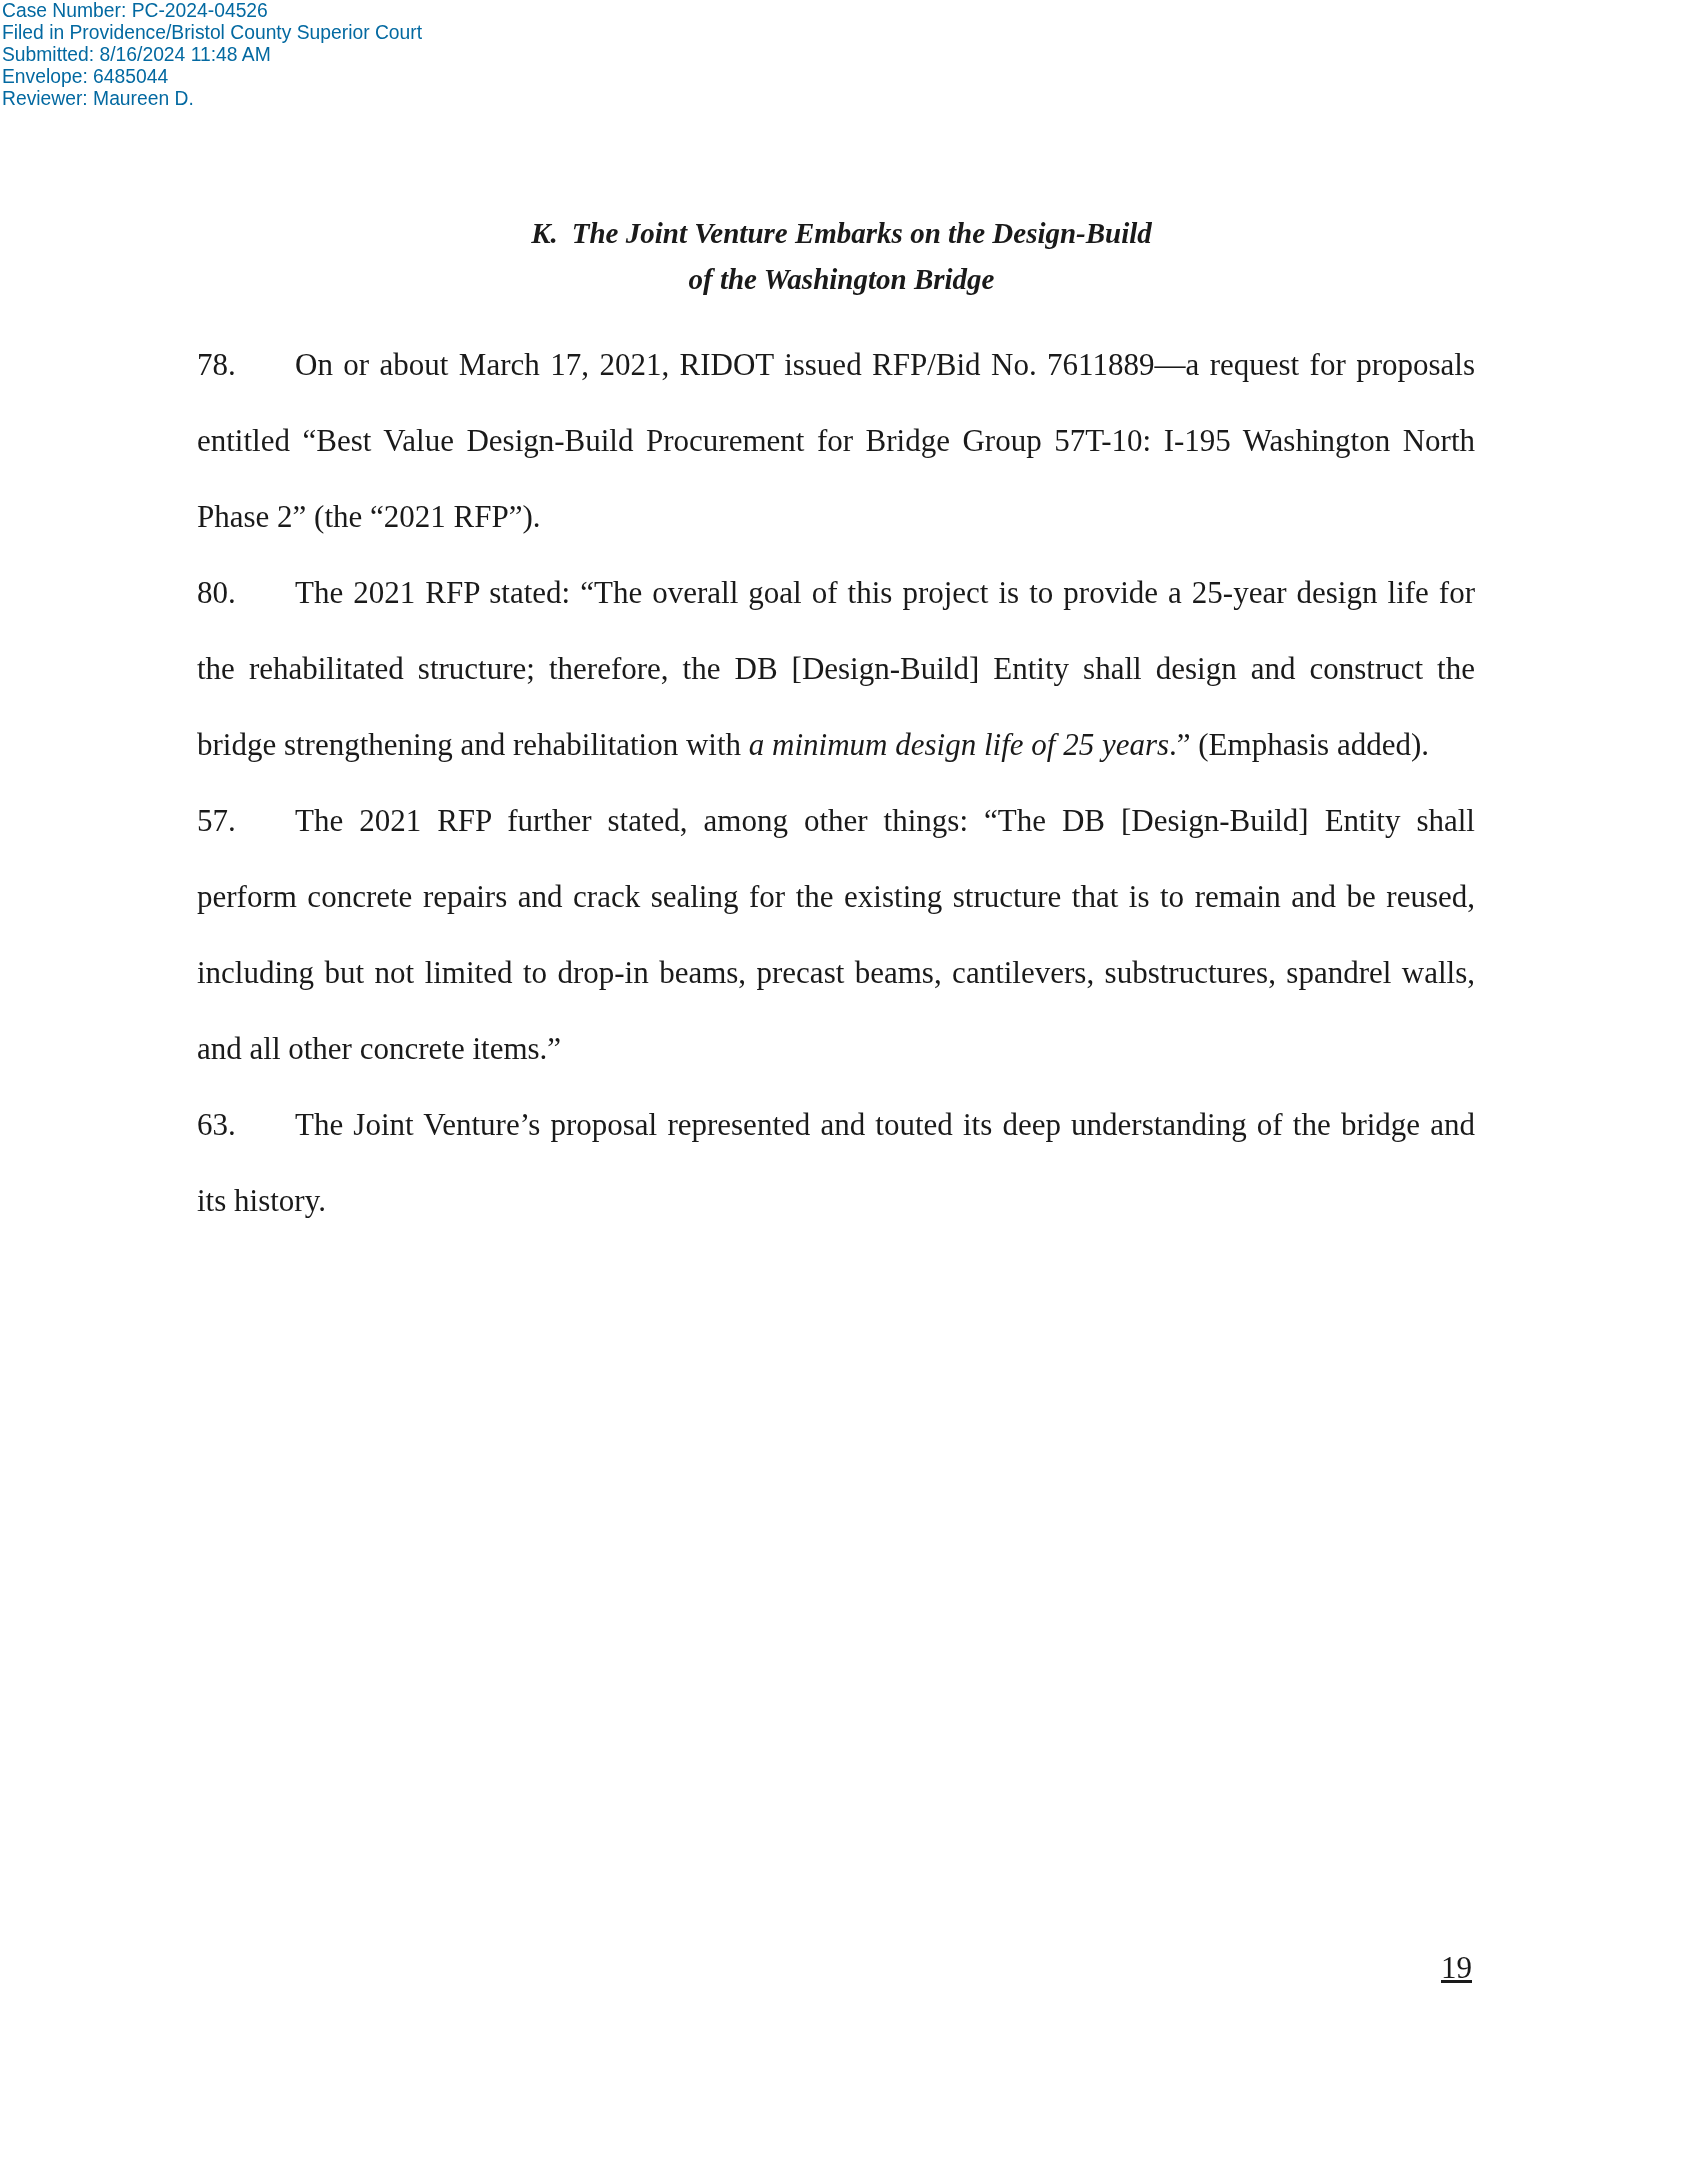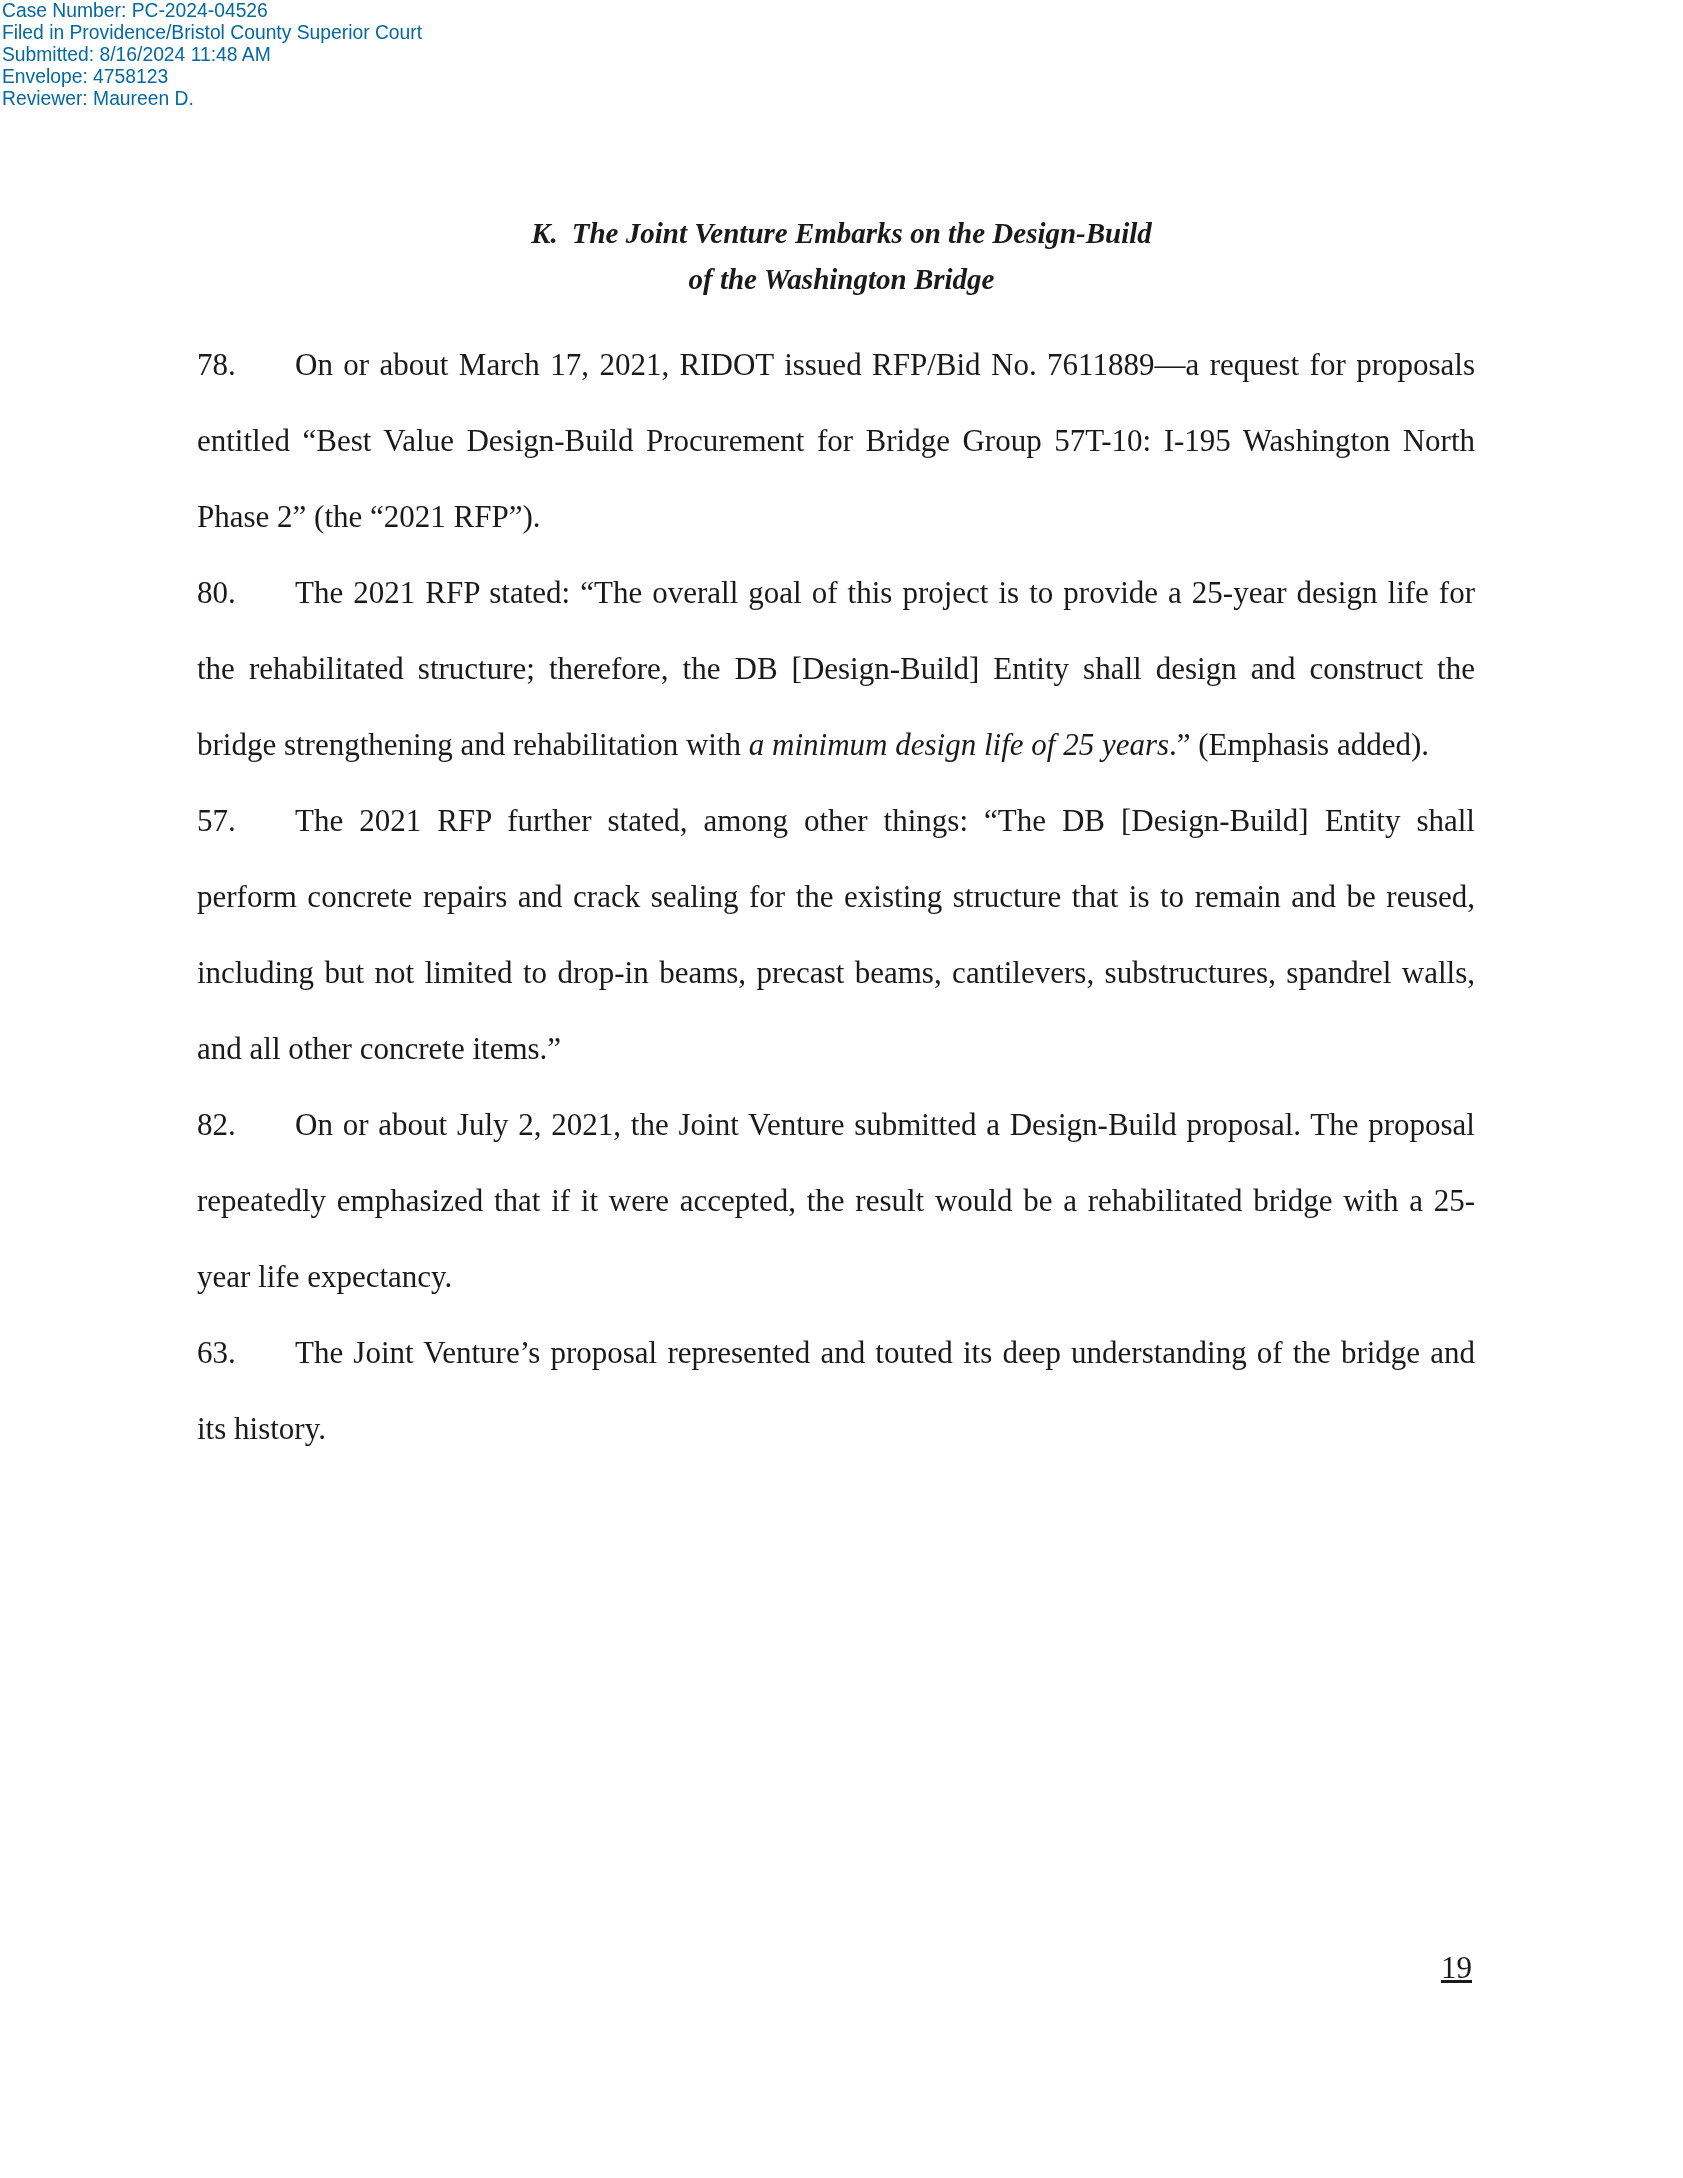--- a/index.html
+++ b/index.html
@@ -32,31 +32,30 @@
       font-family: "Liberation Serif", serif; font-size: 31px; color: #1a1a1a; text-decoration: underline;
     }
   </style>
 </head>
 <body>
 
 <div class="filing-stamp">
   <div>Case Number: PC-2024-04526</div>
   <div>Filed in Providence/Bristol County Superior Court</div>
   <div>Submitted: 8/16/2024 11:48 AM</div>
-  <div>Envelope: 4758123</div>
+  <div>Envelope: 6485044</div>
   <div>Reviewer: Maureen D.</div>
 </div>
 
 <div class="section-heading">
   <div><span class="letter">K.</span><span>The Joint Venture Embarks on the Design-Build</span></div>
   <div>of the Washington Bridge</div>
 </div>
 
 <div class="body-text">
   <p class="para"><span class="num">78.</span><span>On or about March 17, 2021, RIDOT issued RFP/Bid No. 7611889—a request for proposals entitled “Best Value Design-Build Procurement for Bridge Group 57T-10: I-195 Washington North Phase 2” (the “2021 RFP”).</span></p>
   <p class="para"><span class="num">80.</span><span>The 2021 RFP stated: “The overall goal of this project is to provide a 25-year design life for the rehabilitated structure; therefore, the DB [Design-Build] Entity shall design and construct the bridge strengthening and rehabilitation with </span><span class="emph">a minimum design life of 25 years</span><span>.” (Emphasis added).</span></p>
   <p class="para"><span class="num">57.</span><span>The 2021 RFP further stated, among other things: “The DB [Design-Build] Entity shall perform concrete repairs and crack sealing for the existing structure that is to remain and be reused, including but not limited to drop-in beams, precast beams, cantilevers, substructures, spandrel walls, and all other concrete items.”</span></p>
-  <p class="para"><span class="num">82.</span><span>On or about July 2, 2021, the Joint Venture submitted a Design-Build proposal. The proposal repeatedly emphasized that if it were accepted, the result would be a rehabilitated bridge with a 25-year life expectancy.</span></p>
   <p class="para"><span class="num">63.</span><span>The Joint Venture’s proposal represented and touted its deep understanding of the bridge and its history.</span></p>
 </div>
 
 <div class="page-number">19</div>
 
 
 </body></html>

